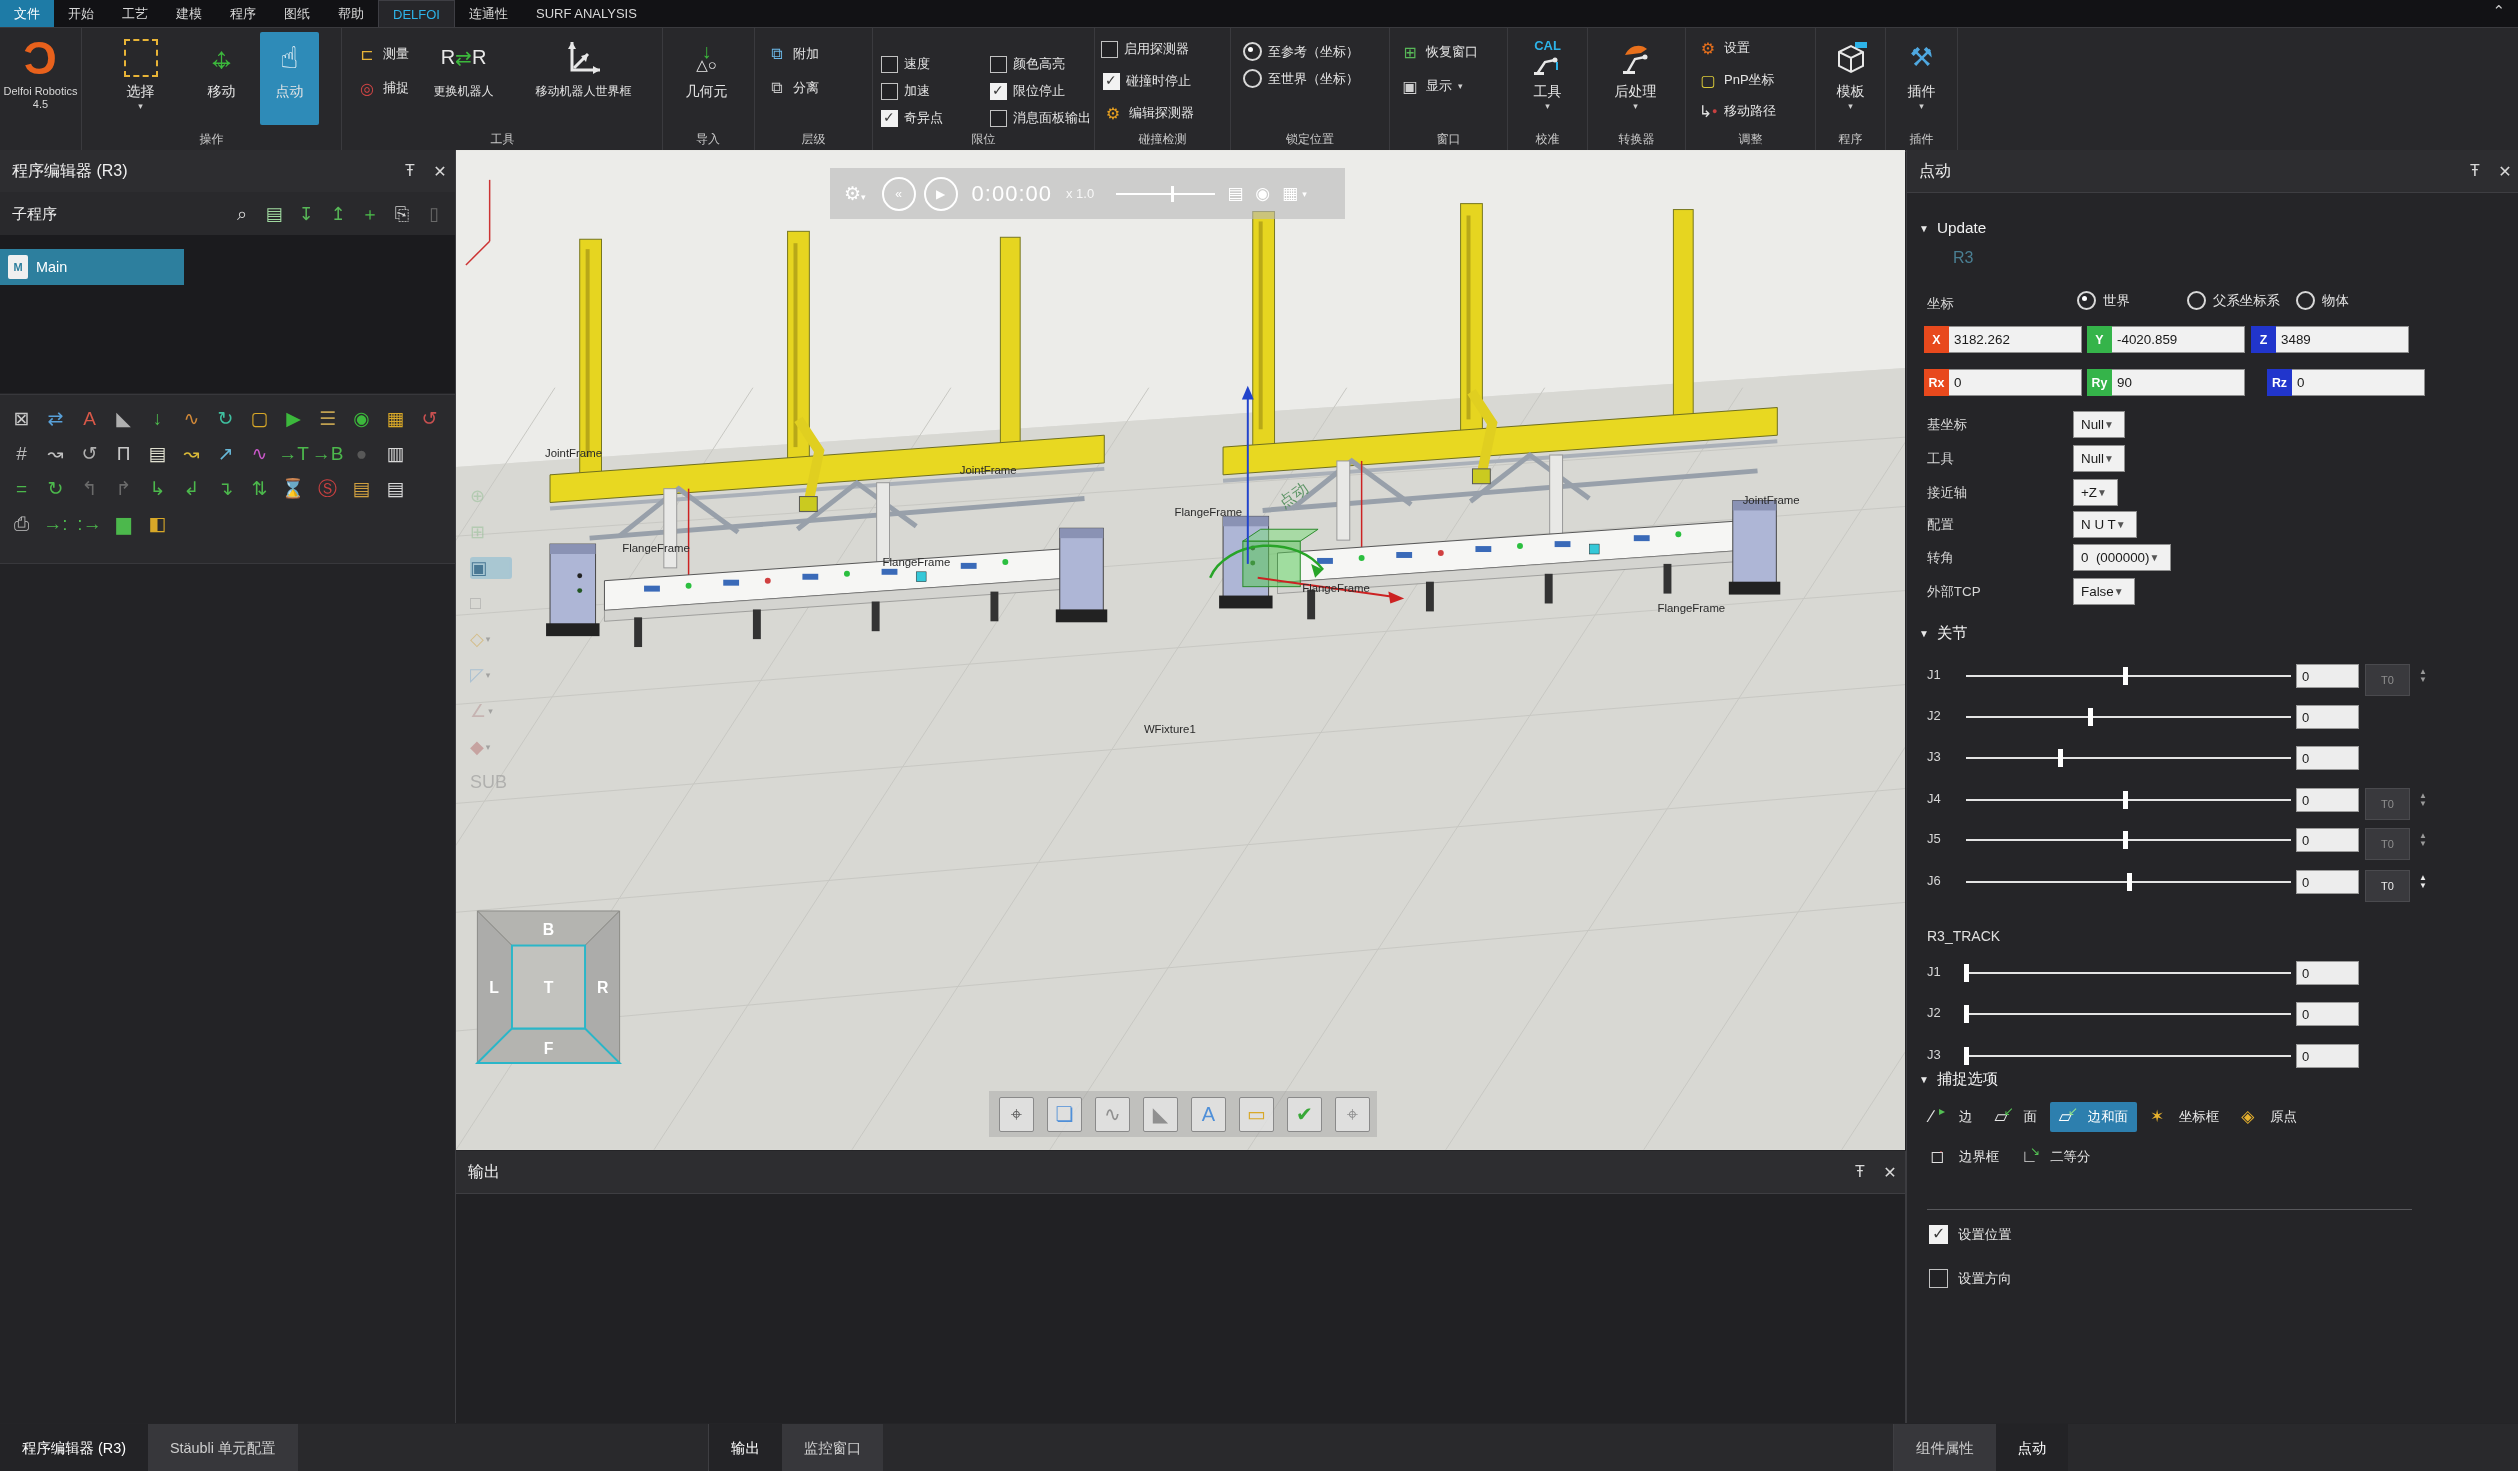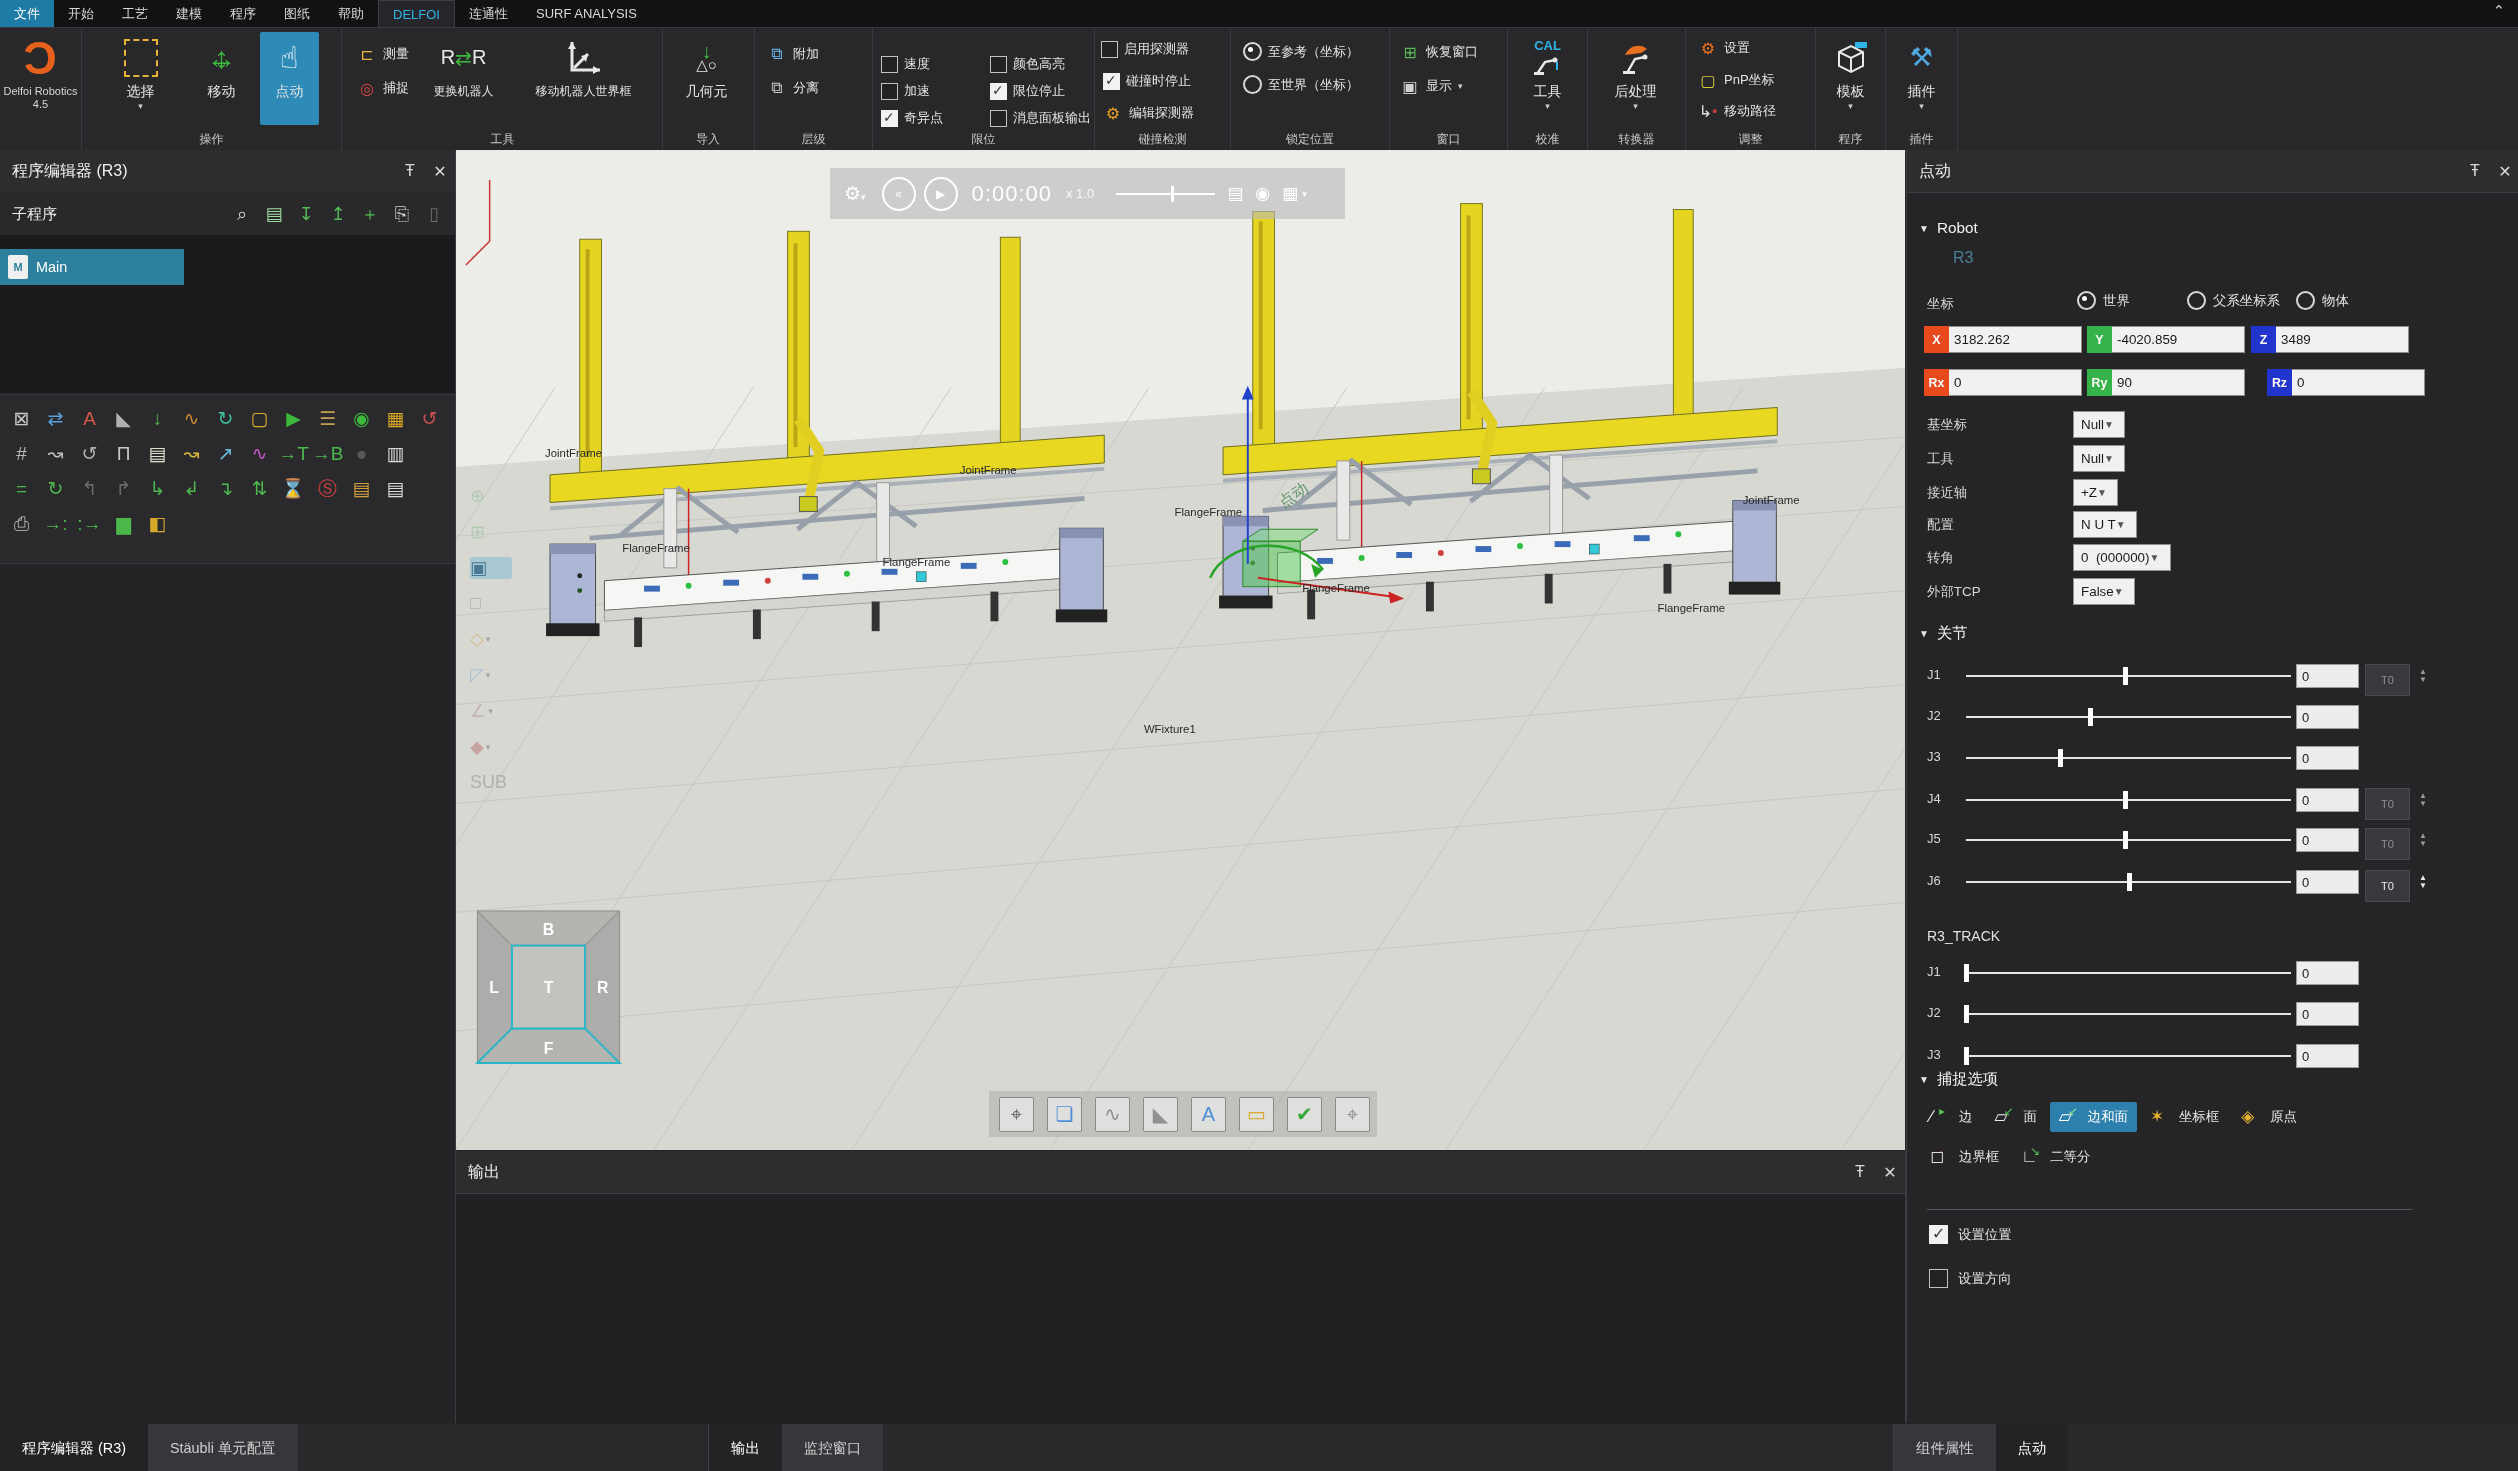--- a/index.html
+++ b/index.html
@@ -272,21 +272,21 @@
           <span>碰撞时停止</span>
       </div>
       <div class="smallrow" style="left:8px;top:75px;">
         <span class="sicon" style="color:#e8a020;">⚙</span>
         <span>编辑探测器</span>
       </div>
       <div class="glabel">碰撞检测</div>
     </div>
 
     <div class="rgroup" style="left:1231px;width:158px;">
-      <div style="position:absolute;left:12px;top:14px;display:flex;flex-direction:column;gap:14px;">
+      <div style="position:absolute;left:12px;top:14px;display:flex;flex-direction:column;gap:8px;">
 
       <div class="smallrow" style="position:static;" data-state="selected">
             <span class="rdo"></span>
             <span>至参考（坐标）</span>
           </div>
           <div class="smallrow" style="position:static;" data-state="unselected">
             <span class="rdo"></span>
             <span>至世界（坐标）</span>
           </div>
         </div>
@@ -796,21 +796,21 @@
 
   <div id="jog-panel">
     <div class="panel-title">
       <span class="pt-text">点动</span>
       <span class="pt-pin">Ŧ</span>
       <span class="pt-close">✕</span>
     </div>
 
     <div class="section-h" style="left:12px;top:69px;">
       <span class="tri">▼</span>
-        <span>Robot</span>
+        <span>Update</span>
     </div>
     <div id="robot-name">R3</div>
 
     <div class="jp-label" style="left:20px;top:145px;">坐标</div>
     <div>
 
     <div class="coord-mode" data-state="selected" style="top: 141px; left: 170px;">
           <span class="rdo"></span>
           <span>世界</span>
         </div>

